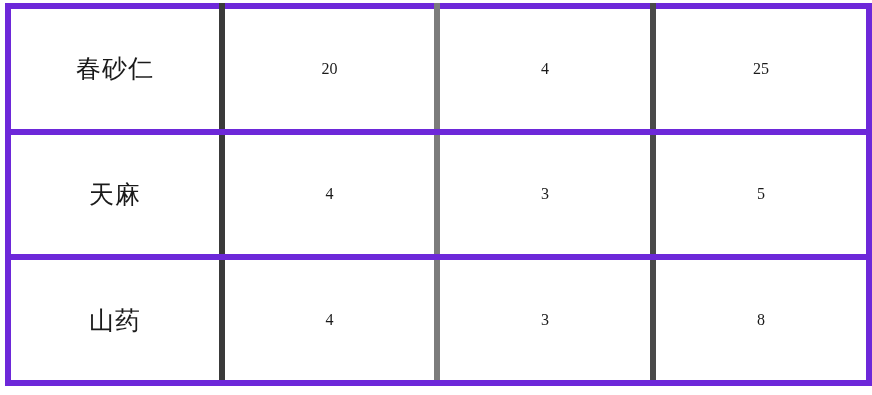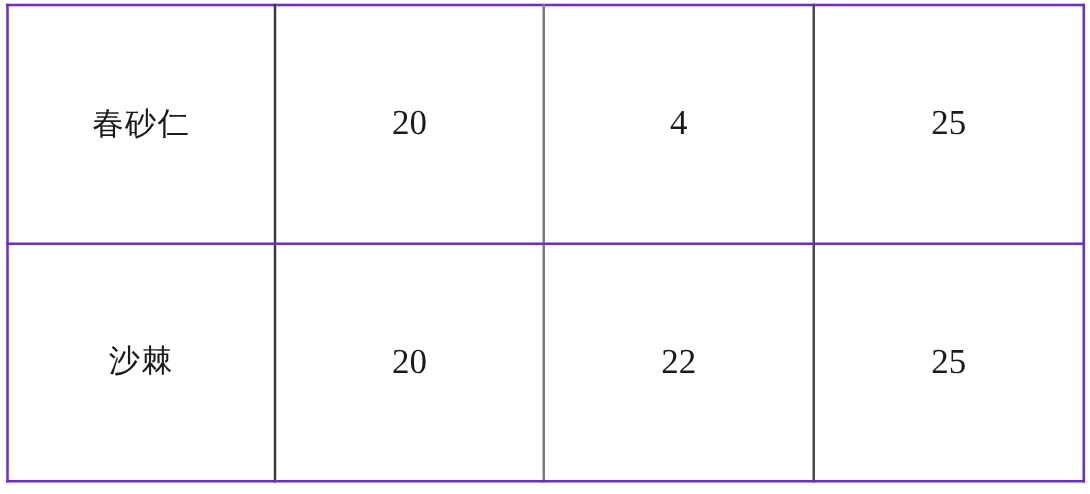--- a/index.html
+++ b/index.html
@@ -34,21 +34,21 @@
   }
 
   .data-table col.c-name  { width: 214px; }
   .data-table col.c-val1  { width: 215px; }
   .data-table col.c-val2  { width: 216px; }
   .data-table col.c-val3  { width: 216px; }
 
   .data-table tr { height: 63.8px; }
 
   .data-table td {
-    border: 2px solid #6d28d9;
+    border: 6px solid #6d28d9;
     text-align: center;
     vertical-align: middle;
     padding: 0;
     background: #ffffff;
     color: #1a1a1a;
   }
 
   
   .data-table td.cell-name  { border-right-color: #3a3a3a; }
   .data-table td.cell-val1  { border-right-color: #7c7c7c; }
@@ -63,21 +63,21 @@
   .cell-name {
     font-family: "Liberation Serif", "DejaVu Serif", serif;
     font-size: 25px;
     letter-spacing: 1px;
     line-height: 1;
     color: #1c1c1c;
   }
 
   .cell-value {
     font-family: "Liberation Serif", "DejaVu Serif", serif;
-    font-size: 28px;
+    font-size: 16px;
     line-height: 1;
     color: #1c1c1c;
   }
 </style>
 </head>
 <body>
 
 <div id="page-root">
 
   <table class="data-table">
@@ -89,27 +89,33 @@
     </colgroup>
     <tbody>
 
       <tr class="row">
         <td class="cell-name">春砂仁</td>
         <td class="cell-val1 cell-value">20</td>
         <td class="cell-val2 cell-value">4</td>
         <td class="cell-val3 cell-value">25</td>
       </tr>
 
+
       <tr class="row">
-        <td class="cell-name">沙棘</td>
-        <td class="cell-val1 cell-value">20</td>
-        <td class="cell-val2 cell-value">22</td>
-        <td class="cell-val3 cell-value">25</td>
+        <td class="cell-name">天麻</td>
+        <td class="cell-val1 cell-value">4</td>
+        <td class="cell-val2 cell-value">3</td>
+        <td class="cell-val3 cell-value">5</td>
       </tr>
 
 
-
+      <tr class="row">
+        <td class="cell-name">山药</td>
+        <td class="cell-val1 cell-value">4</td>
+        <td class="cell-val2 cell-value">3</td>
+        <td class="cell-val3 cell-value">8</td>
+      </tr>
 
 
     </tbody>
   </table>
 
 </div>
 
 </body></html>

